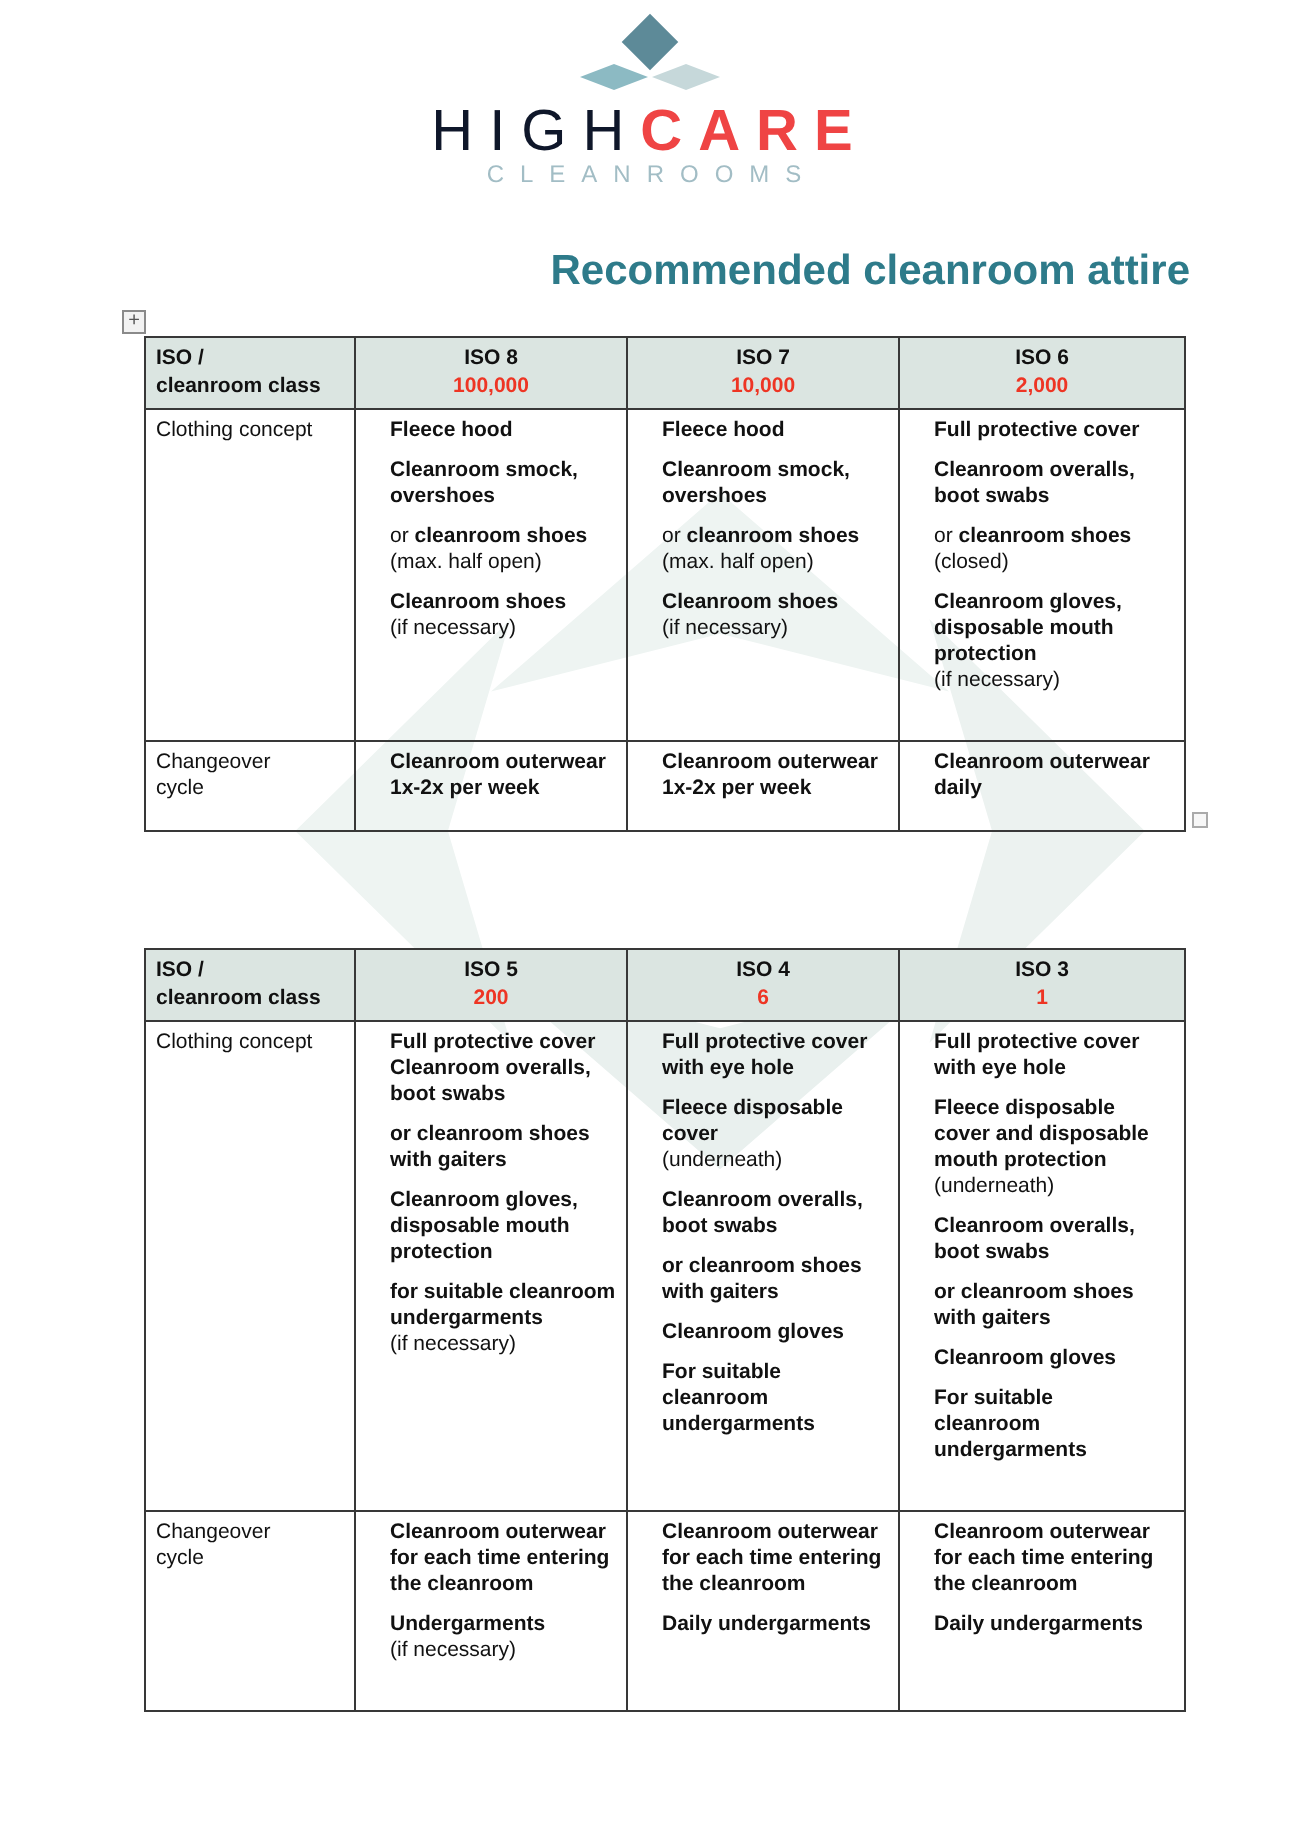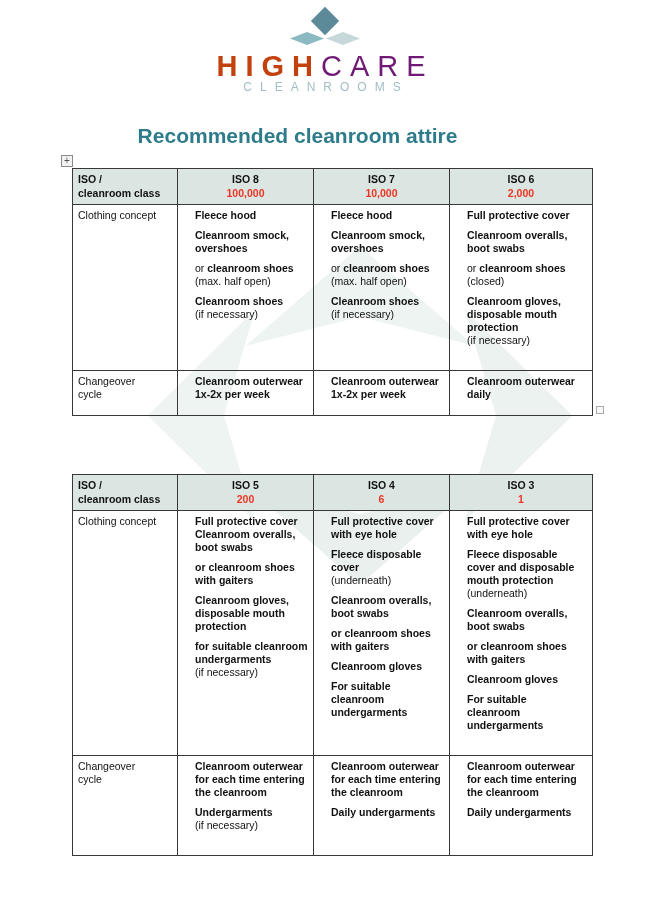--- a/index.html
+++ b/index.html
@@ -13,29 +13,29 @@
   .watermark { position:absolute; left:130px; top:230px; z-index:0; }
   
   .logo-mark { position:absolute; left:290px; top:10px; width:70px; height:42px; z-index:2; }
   .d-top  { position:absolute; left:25px; top:1px;  width:20px; height:20px; background:#5d8a98; transform:rotate(45deg); }
   .d-left { position:absolute; left:0px;  top:22px; width:34px; height:13px; background:#8cbac3; clip-path:polygon(50% 0,100% 50%,50% 100%,0 50%); }
   .d-right{ position:absolute; left:36px; top:22px; width:34px; height:13px; background:#c6d8da; clip-path:polygon(50% 0,100% 50%,50% 100%,0 50%); }
   .brand-name {
     position:absolute; left:0; top:50px; width:650px; text-align:center;
     font-size:29px; letter-spacing:8px; font-weight:400; z-index:2;
   }
-  .brand-high { color:#c2410c;font-weight:bold; }
-  .brand-care { color:#701a75; }
+  .brand-high { color:#0f172a; }
+  .brand-care { color:#ef4444;font-weight:bold; }
   .brand-subtitle {
     position:absolute; left:1px; top:80px; width:650px; text-align:center;
     font-size:12px; letter-spacing:8px; color:#a2bdc5; font-weight:400; z-index:2;
   }
   
   .page-title {
-    position:absolute; left:0; top:124px; width:595px; text-align:center;
+    position:absolute; left:0; top:124px; width:595px; text-align:right;
     font-size:21px; font-weight:bold; color:#2e7b8a; z-index:2;
   }
   
   .move-handle {
     position:absolute; left:61px; top:155px; width:12px; height:12px;
     border:1px solid #8a8a8a; background:#f2f2f2; z-index:3;
     font-size:10px; line-height:10px; text-align:center; color:#555;
   }
   .resize-handle {
     position:absolute; left:596px; top:406px; width:8px; height:8px;

